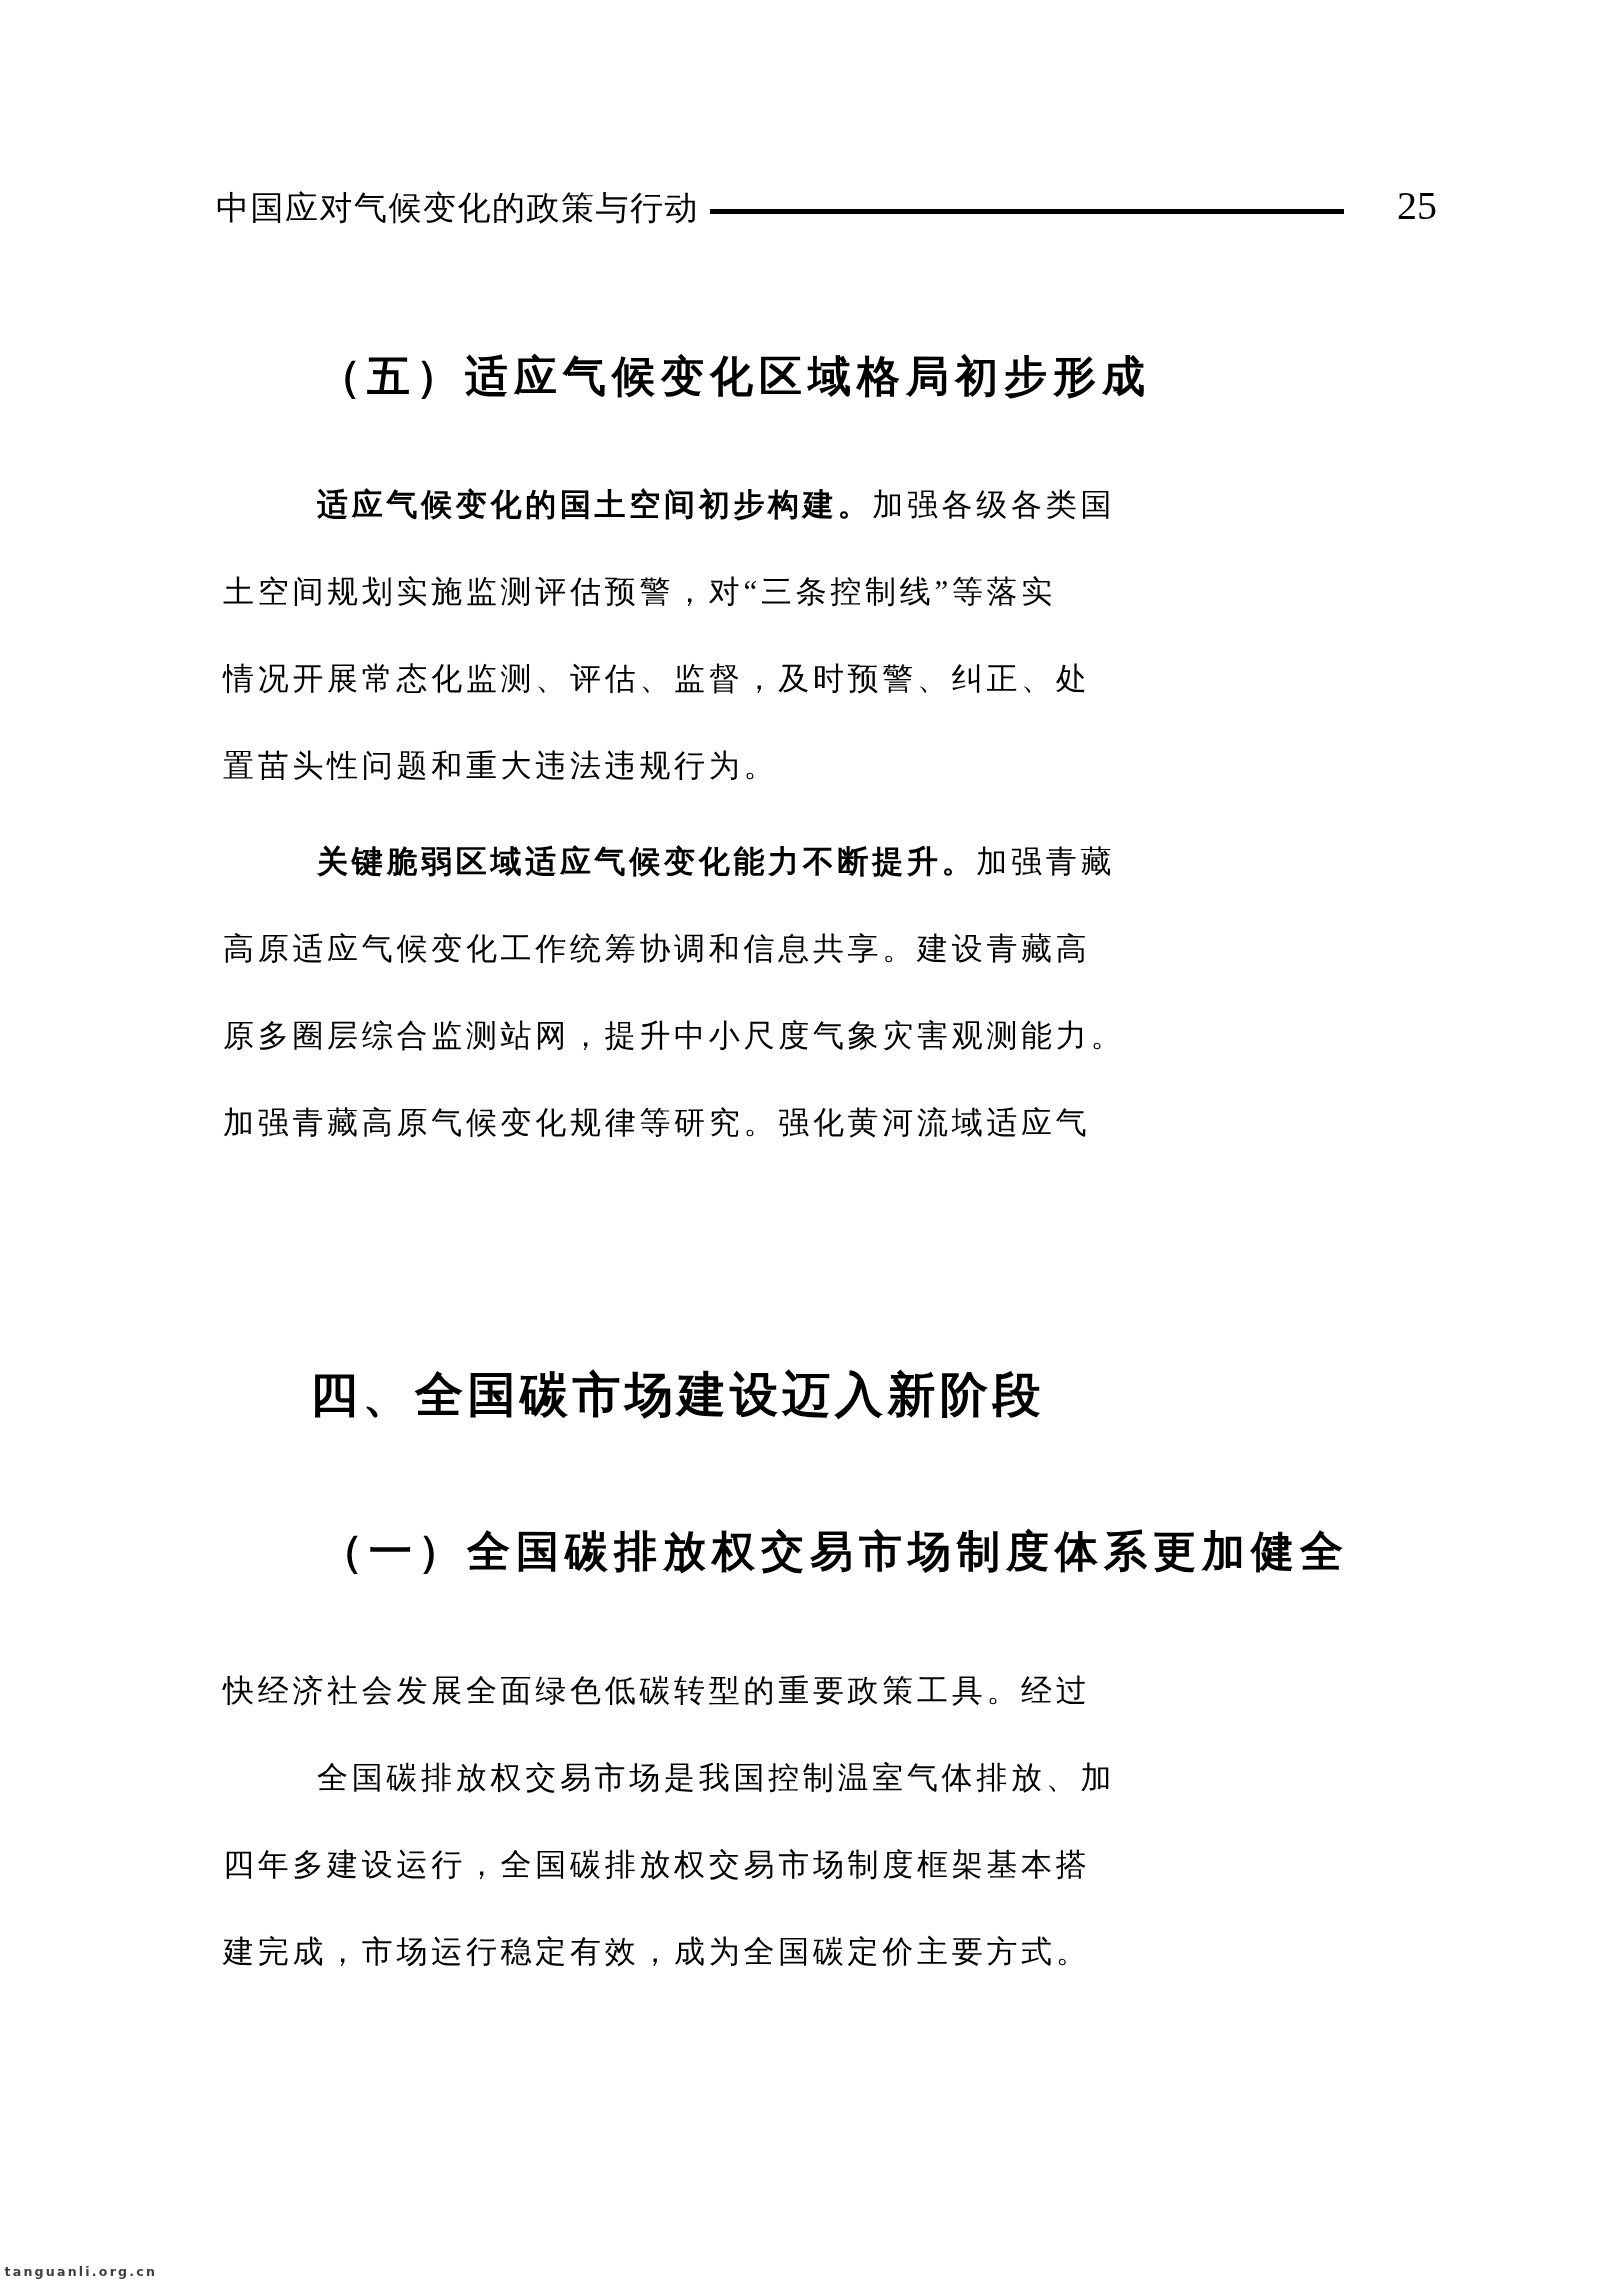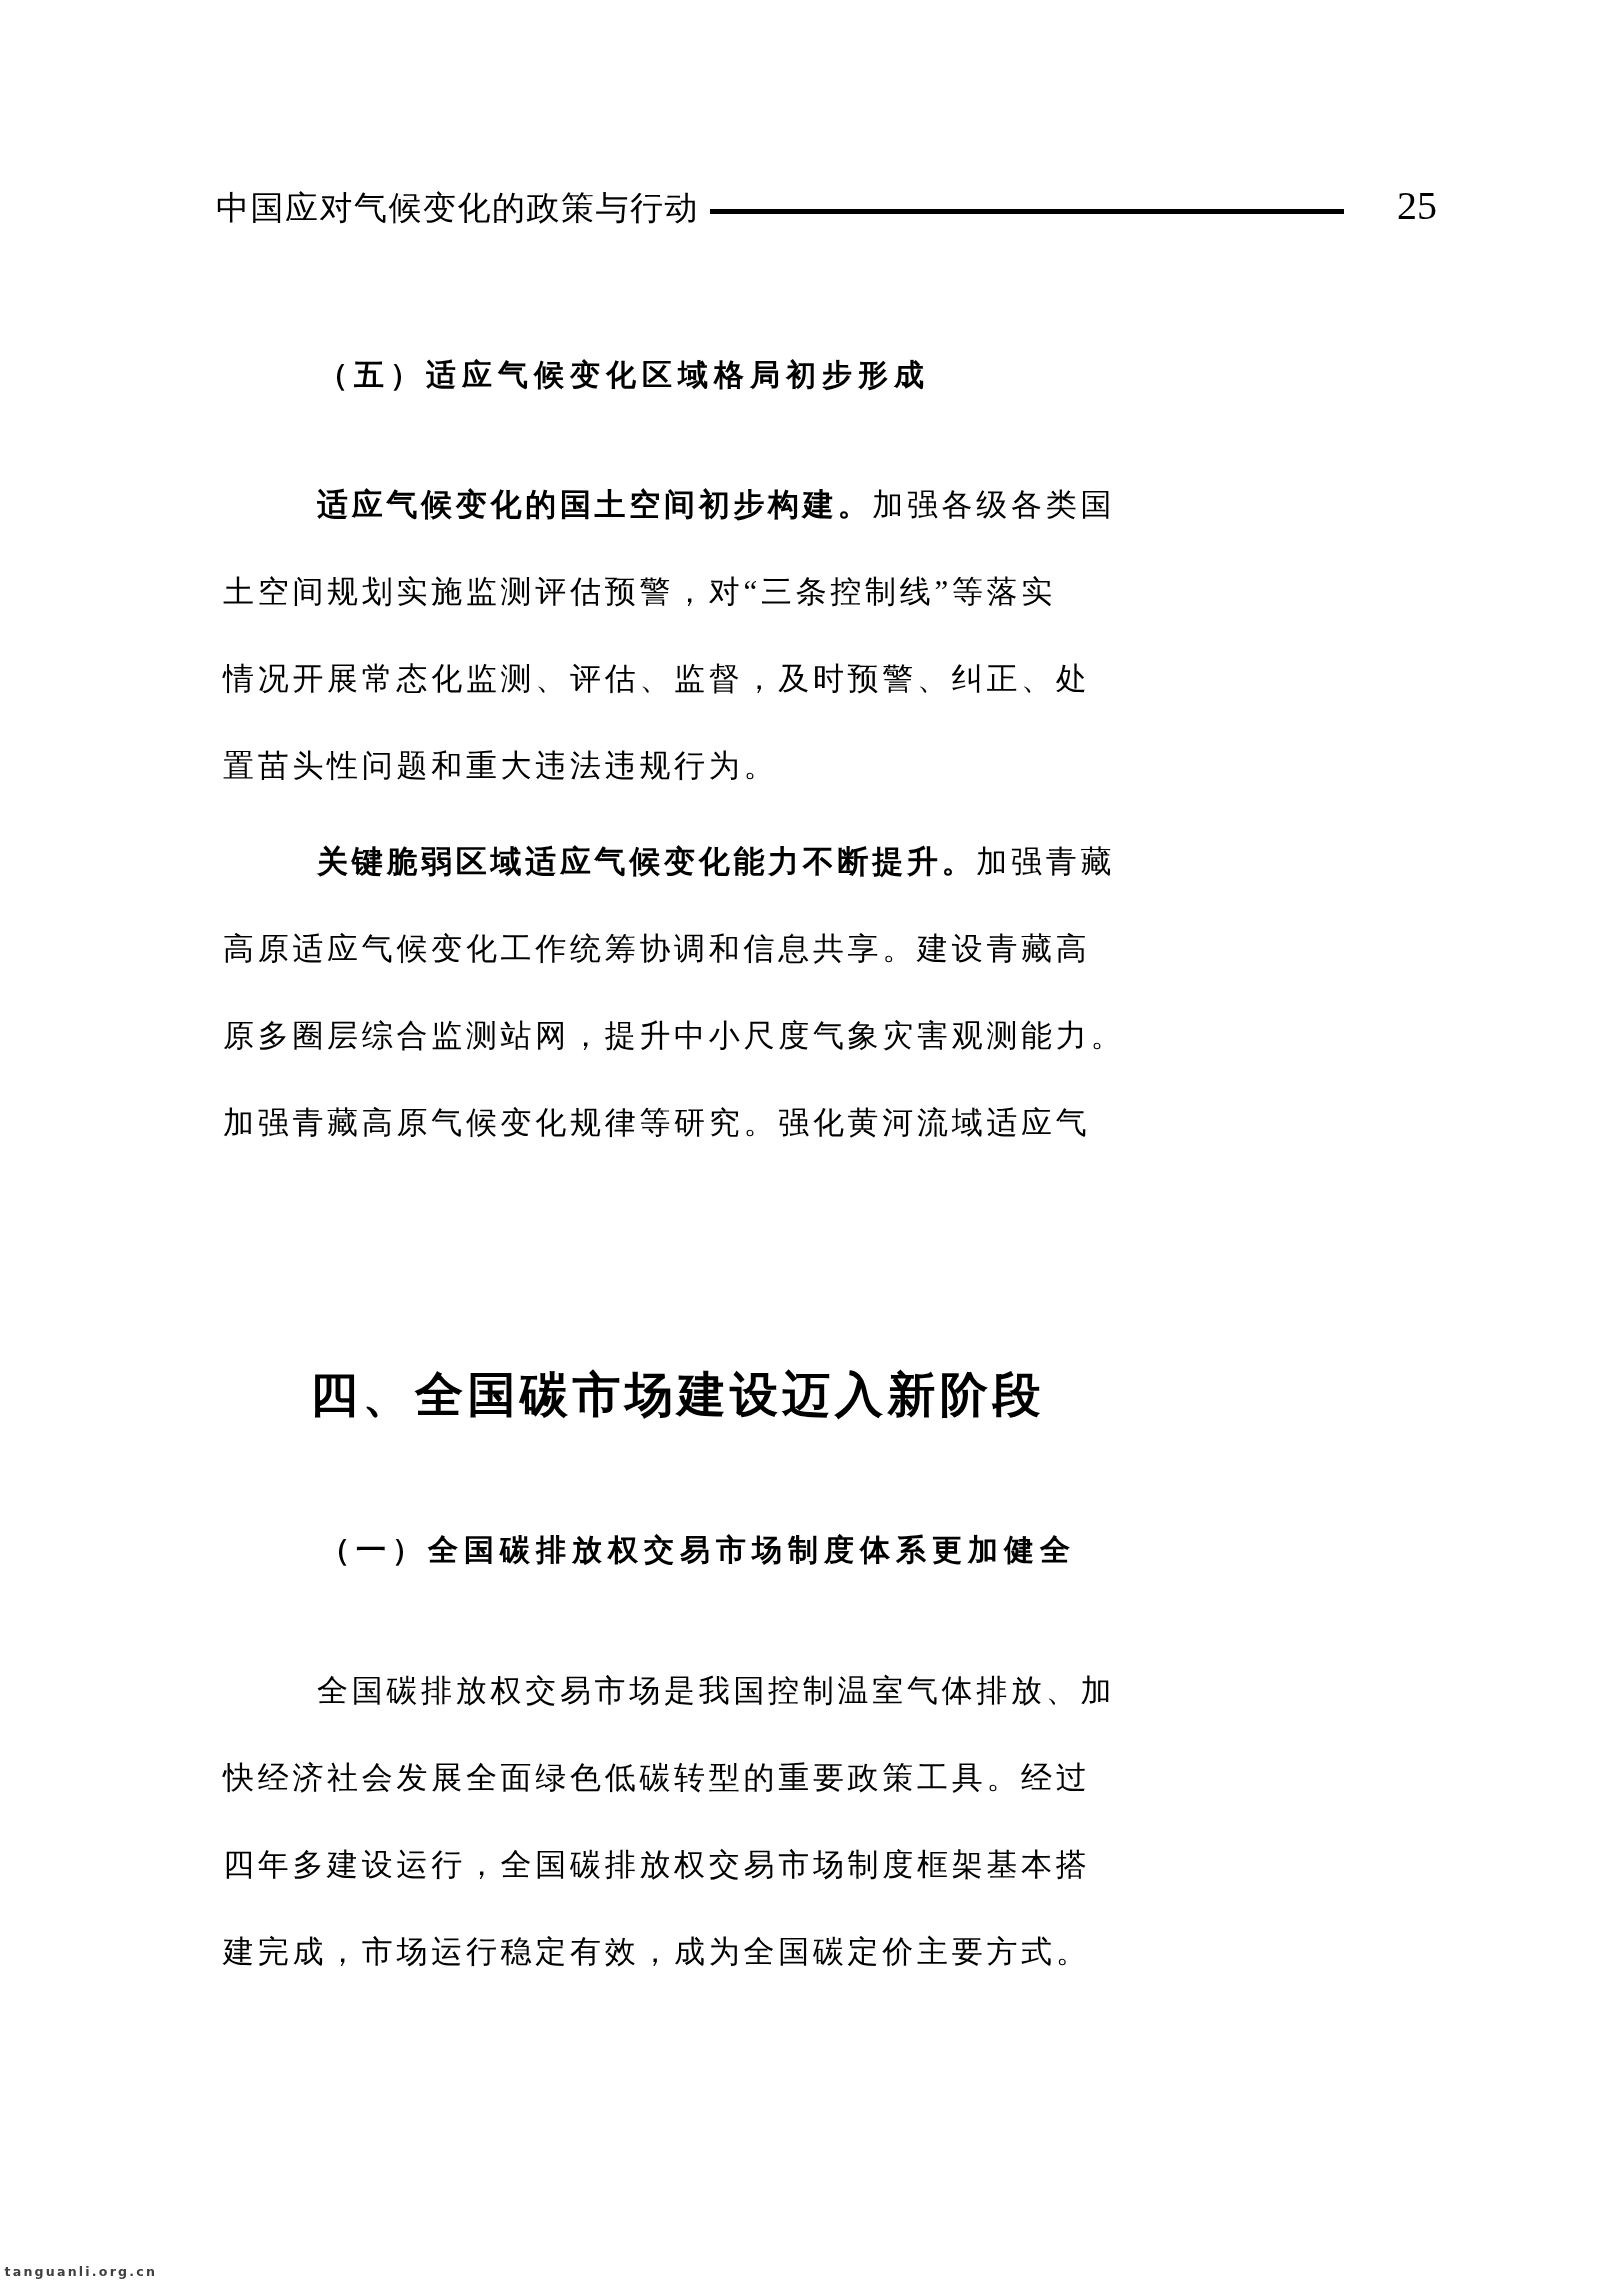--- a/index.html
+++ b/index.html
@@ -39,23 +39,23 @@
     top: 184px;
     font-family: "Liberation Serif", serif;
     font-size: 40px;
     line-height: 43px;
     white-space: nowrap;
   }
 
   
   .heading-kai {
     position: absolute;
-    font-family: Liberation Mono, monospace;
+    font-family: Liberation Serif, serif;
     font-weight: bold;
-    font-size: 30px;
+    font-size: 43px;
     letter-spacing: 6px;
     line-height: 52px;
     white-space: nowrap;
   }
   .heading-sec5 { left: 318px; top: 351px; }
   .heading-sec1 { left: 320px; top: 1526px; }
 
   .heading-chapter {
     position: absolute;
     left: 310px;
@@ -125,22 +125,22 @@
     <div class="bodyline">高原适应气候变化工作统筹协调和信息共享。建设青藏高</div>
     <div class="bodyline">原多圈层综合监测站网，提升中小尺度气象灾害观测能力。</div>
     <div class="bodyline">加强青藏高原气候变化规律等研究。强化黄河流域适应气</div>
   </div>
 
   <div class="heading-chapter">四、全国碳市场建设迈入新阶段</div>
 
   <div class="heading-kai heading-sec1">（一）全国碳排放权交易市场制度体系更加健全</div>
 
   <div class="para para-3">
+    <div class="bodyline">快经济社会发展全面绿色低碳转型的重要政策工具。经过</div>
     <div class="bodyline indent">全国碳排放权交易市场是我国控制温室气体排放、加</div>
-    <div class="bodyline">快经济社会发展全面绿色低碳转型的重要政策工具。经过</div>
     <div class="bodyline">四年多建设运行，全国碳排放权交易市场制度框架基本搭</div>
     <div class="bodyline">建完成，市场运行稳定有效，成为全国碳定价主要方式。</div>
   </div>
 
   <div class="watermark" style="color: #404040;">tanguanli.org.cn</div>
 
 </div>
 
 
 </body></html>

